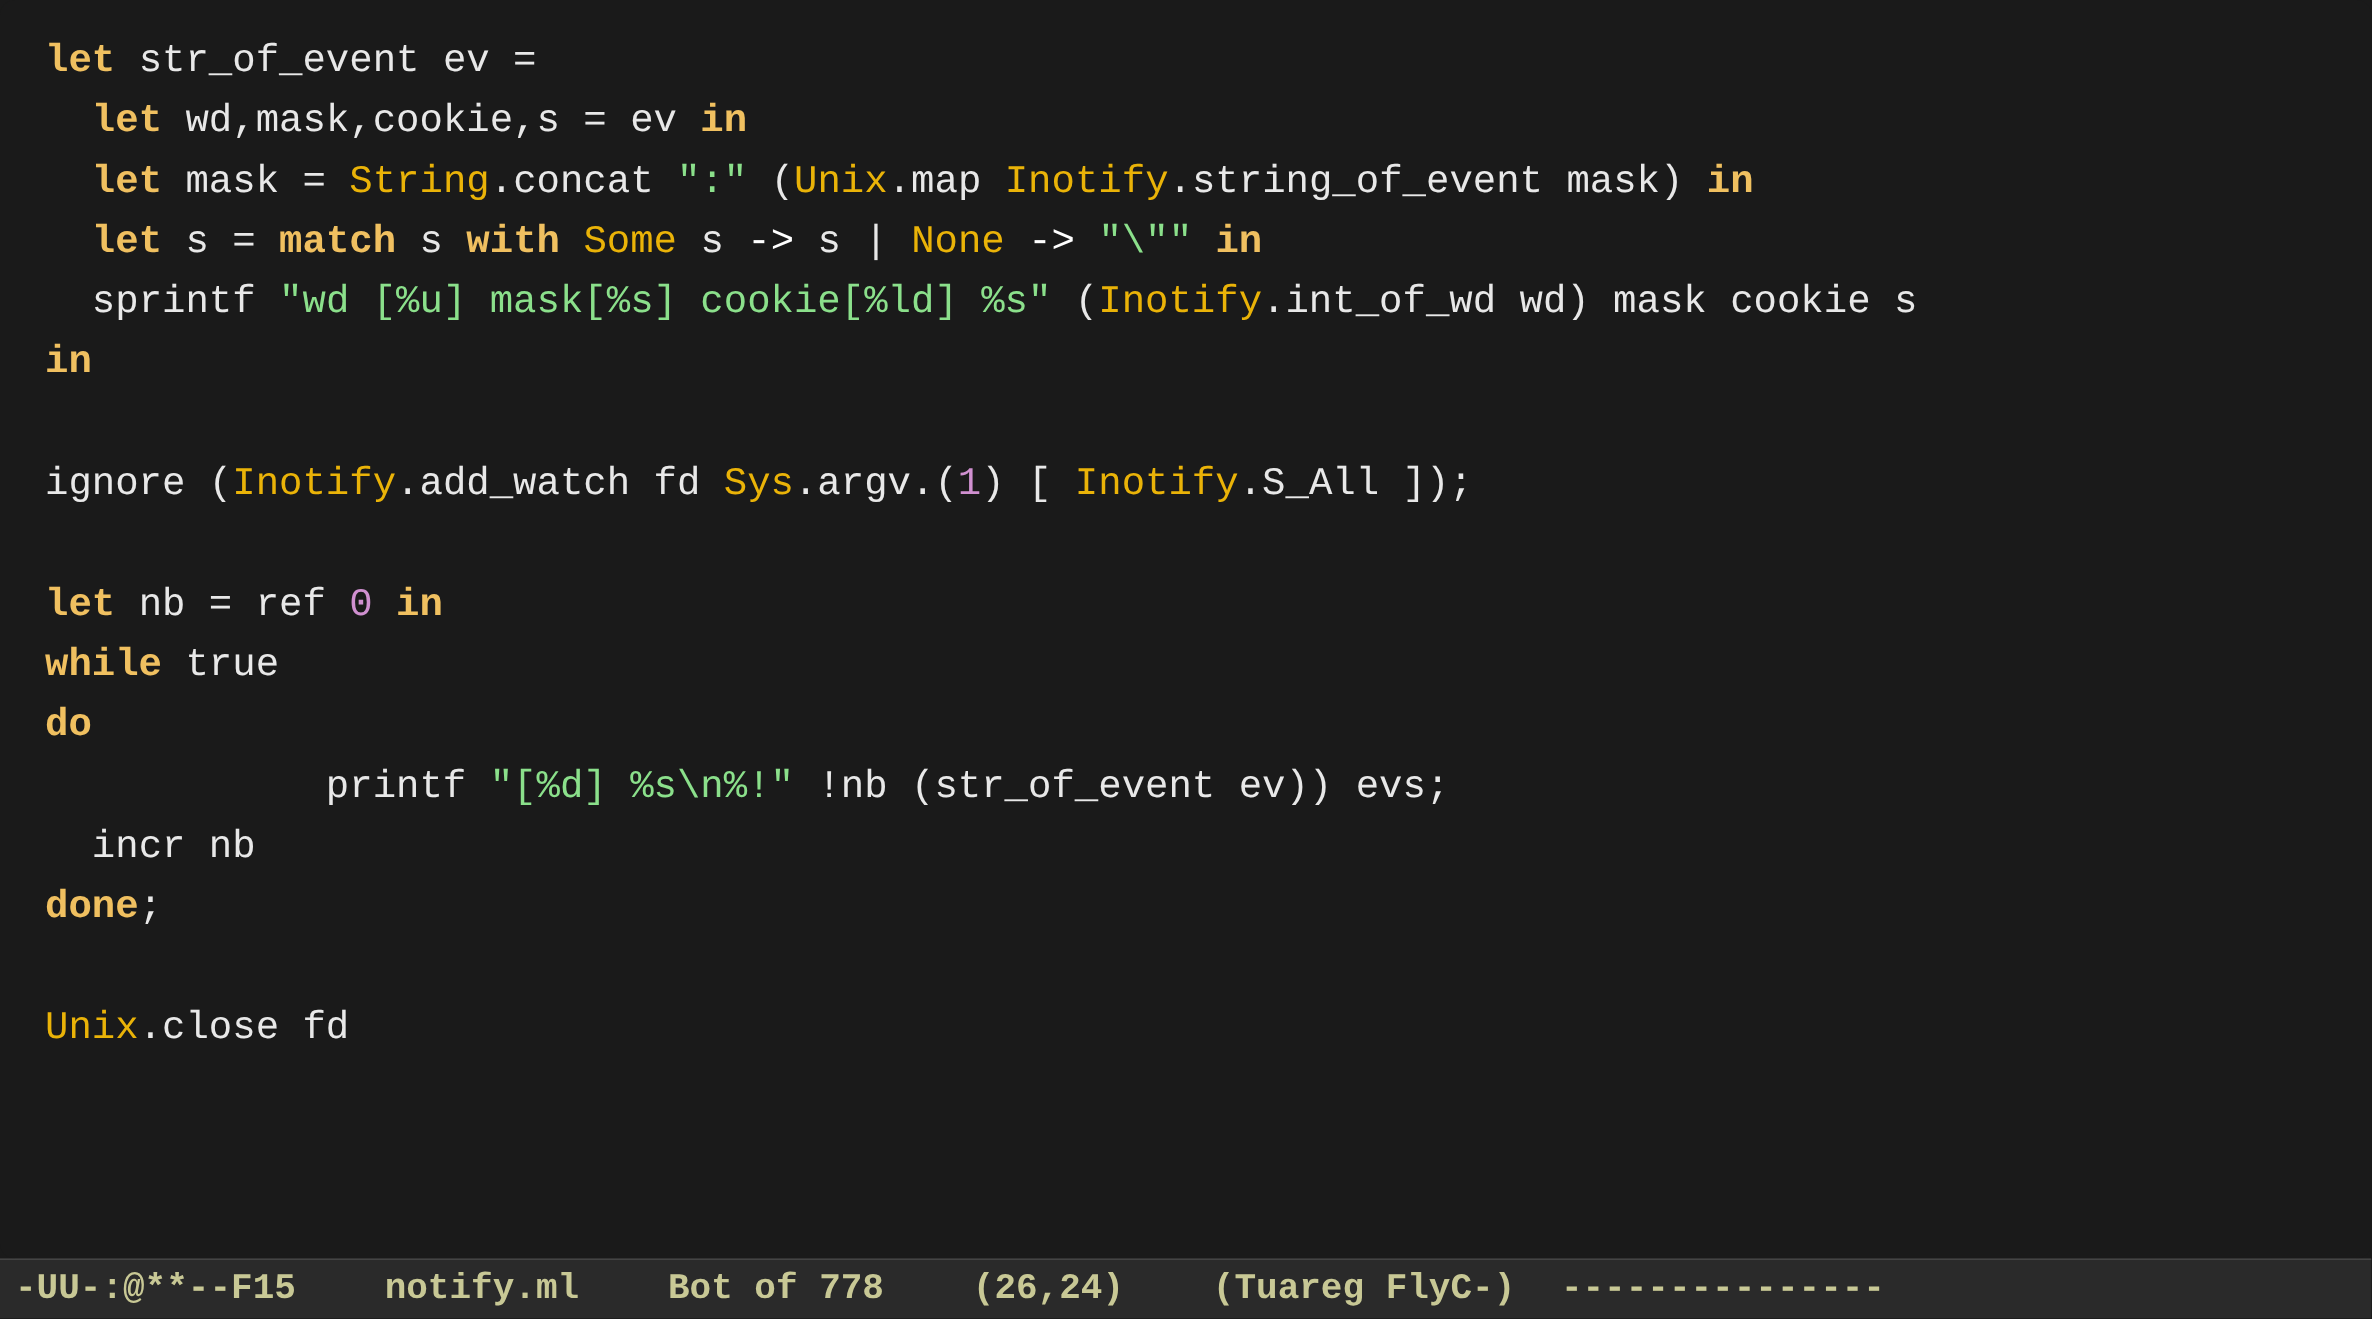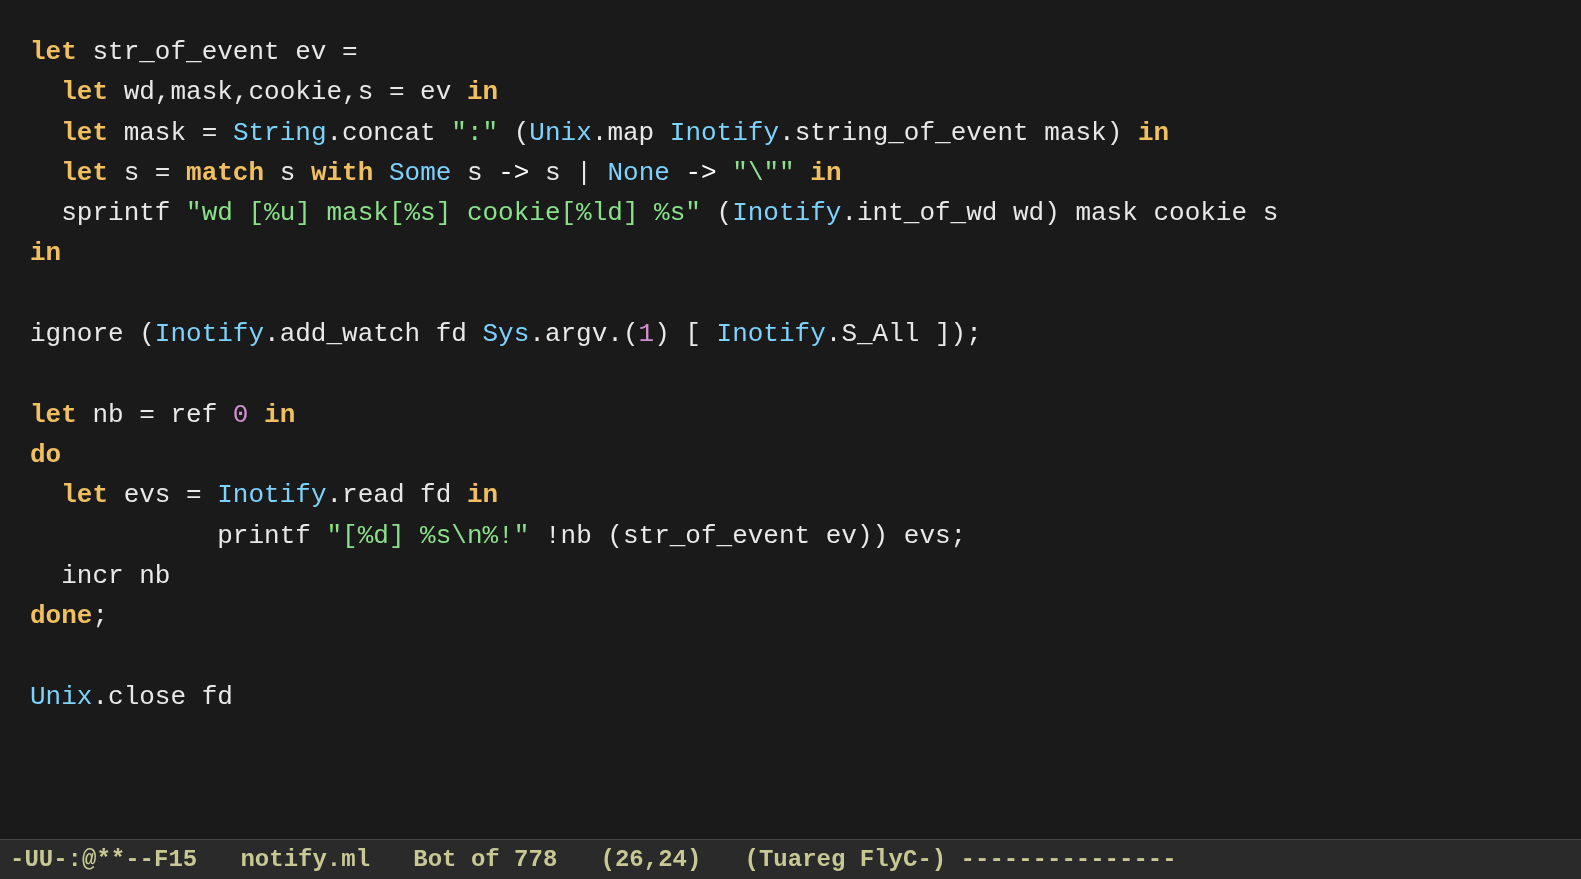--- a/index.html
+++ b/index.html
@@ -14,55 +14,55 @@
       width: 1581px;
       height: 879px;
       overflow: hidden;
       display: flex;
       flex-direction: column;
     }
 
     #code-area {
       flex: 1;
       background-color: #1a1a1a;
-      padding: 32px 30px;
+      padding: 20px 30px;
       overflow: hidden;
       font-size: 26px;
       line-height: 1.55;
       border-radius: 10px;
     }
 
     .code-line {
       white-space: pre;
       display: block;
     }
 
     
     .kw { color: #f0c060; font-weight: bold; } 
-    .mod { color: #7dd3fc; } 
+    .mod { color: #eab308; } 
     .str { color: #8be08b; } 
     .punct { color: #ffffff; } 
     .num { color: #d090d0; } 
     .plain { color: #e8e8e8; }
     .cursor {
       background-color: #cccccc;
       color: #1a1a1a;
       display: inline-block;
       width: 0.6em;
     }
 
     #status-bar {
       background-color: #2a2a2a;
       color: #c8c895;
       font-size: 24px;
       font-family: 'Courier New', Courier, monospace;
       padding: 6px 10px;
       display: flex;
       align-items: center;
-      gap: 0;
+      gap: 16px;
       white-space: pre;
       border-top: 1px solid #444;
       font-weight: bold;
     }
 
     .status-segment {
       display: inline;
     }
   </style>
 </head>
@@ -72,22 +72,22 @@
     <span class="code-line"><span class="kw">let</span> <span class="plain">str_of_event ev =</span></span>
     <span class="code-line">  <span class="kw">let</span> <span class="plain">wd,mask,cookie,s = ev</span> <span class="kw">in</span></span>
     <span class="code-line">  <span class="kw">let</span> <span class="plain">mask =</span> <span class="mod">String</span><span class="plain">.concat</span> <span class="str">":"</span> <span class="plain">(</span><span class="mod">Unix</span><span class="plain">.map</span> <span class="mod">Inotify</span><span class="plain">.string_of_event mask)</span> <span class="kw">in</span></span>
     <span class="code-line">  <span class="kw">let</span> <span class="plain">s = </span><span class="kw">match</span><span class="plain"> s </span><span class="kw">with</span><span class="plain"> </span><span class="mod">Some</span><span class="plain"> s</span> <span class="punct">-&gt;</span> <span class="plain">s | </span><span class="mod">None</span> <span class="punct">-&gt;</span> <span class="str">"\""</span> <span class="kw">in</span></span>
     <span class="code-line">  <span class="plain">sprintf</span> <span class="str">"wd [%u] mask[%s] cookie[%ld] %s"</span> <span class="plain">(</span><span class="mod">Inotify</span><span class="plain">.int_of_wd wd) mask cookie s</span></span>
     <span class="code-line"><span class="kw">in</span></span>
     <span class="code-line" style="display: block; height: 1.55em;">&nbsp;</span>
     <span class="code-line"><span class="plain">ignore (</span><span class="mod">Inotify</span><span class="plain">.add_watch fd</span> <span class="mod">Sys</span><span class="plain">.argv.(</span><span class="num">1</span><span class="plain">) [</span> <span class="mod">Inotify</span><span class="plain">.S_All ]);</span></span>
     <span class="code-line" style="display: block; height: 1.55em;">&nbsp;</span>
     <span class="code-line"><span class="kw">let</span> <span class="plain">nb = ref</span> <span class="num">0</span> <span class="kw">in</span></span>
+    <span class="code-line"><span class="kw">while</span> <span class="plain">true</span></span>
     <span class="code-line"><span class="kw">do</span></span>
-    <span class="code-line">  <span class="kw">let</span> <span class="plain">evs =</span> <span class="mod">Inotify</span><span class="plain">.read fd </span><span class="kw">in</span></span>
     <span class="code-line">            <span class="plain">printf</span> <span class="str">"[%d] %s\n%!"</span> <span class="plain">!nb (str_of_event ev)) evs;</span></span>
     <span class="code-line">  <span class="plain">incr nb</span></span>
     <span class="code-line"><span class="kw">done</span><span class="plain">;</span></span>
     <span class="code-line" style="display: block; height: 1.55em;">&nbsp;</span>
     <span class="code-line"><span class="mod">Unix</span><span class="plain">.close fd</span></span>
   </div>
 
 <div id="status-bar">
   <span class="status-segment">-UU-:@**--F15</span>
   <span class="status-segment">   notify.ml   </span>

